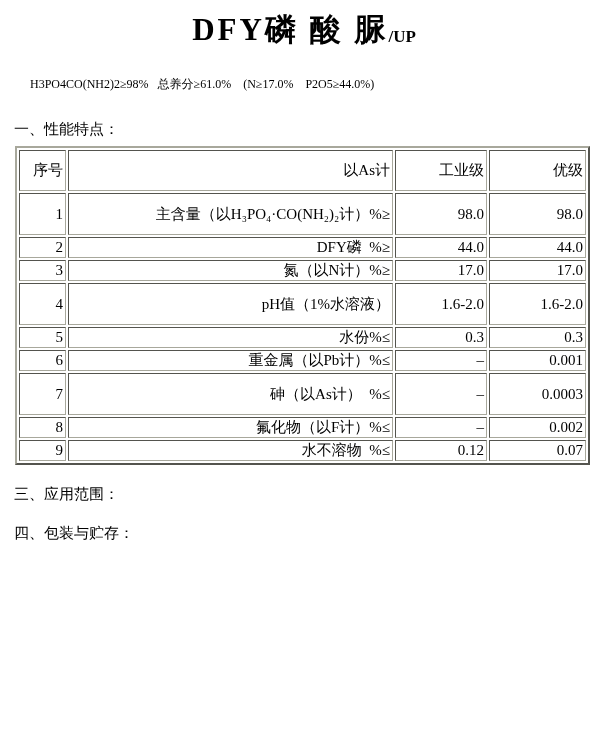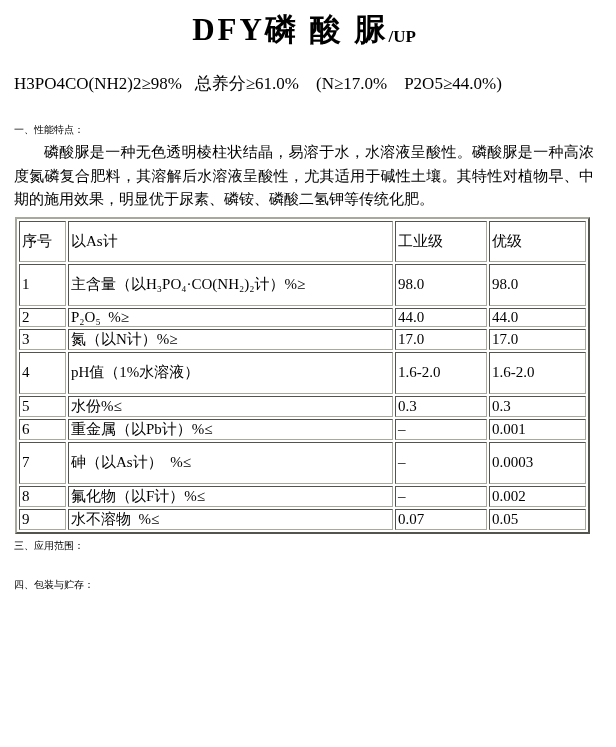--- a/index.html
+++ b/index.html
@@ -27,33 +27,34 @@
     white-space: nowrap;
   }
   .title-suffix {
     font-size: 17px;
     font-weight: bold;
     letter-spacing: 0;
     vertical-align: -2px;
   }
   .formula-line {
     margin-top: 15px;
-    font-size: 17px;
+    font-size: 12px;
     line-height: 20px;
     white-space: pre-wrap;
+    margin-left: 16px;
   }
   .section-heading {
-    font-size: 10px;
+    font-size: 15px;
     font-weight: normal;
     margin: 0;
     line-height: 23px;
   }
   .heading-1 { margin-top: 24px; }
   .heading-2 { margin-top: 1px; }
-  .heading-3 { margin-top: 0; }
+  .heading-3 { margin-top: 18px; }
   .heading-4 { margin-top: 16px; }
   .para {
     font-size: 15px;
     line-height: 23.5px;
     margin: 0;
     text-indent: 2em;
     text-align: justify;
   }
   
   table.spec {
@@ -61,21 +62,21 @@
     margin-left: 1px;
     width: 573px;
     table-layout: fixed;
     border-collapse: separate;
     border-spacing: 2px;
     border: 2px outset #a8a89c;
     font-size: 15px;
   }
   table.spec td {
     border: 1px inset #a8a89c;
-    text-align: left;
+    text-align: right;
     vertical-align: middle;
     padding: 0 2px;
     overflow: hidden;
     white-space: pre-wrap;
   }
   tr.row-tall td   { height: 40px; }
   tr.row-header td { height: 39px; }
   tr.row-short td  { height: 17px; }
   col.c-no   { width: 47px;  }
   col.c-name { width: 325px; }
@@ -85,21 +86,20 @@
 </head>
 <body>
 
 <div class="doc">
 
   <div class="title-line"><span>DFY磷 酸 脲</span><span class="title-suffix">/UP</span></div>
 
   <div class="formula-line">H3PO4CO(NH2)2≥98%   总养分≥61.0%    (N≥17.0%    P2O5≥44.0%)</div>
 
   <h2 class="section-heading heading-1">一、性能特点：</h2>
-  <p class="para">磷酸脲是一种无色透明棱柱状结晶，易溶于水，水溶液呈酸性。磷酸脲是一种高浓度氮磷复合肥料，其溶解后水溶液呈酸性，尤其适用于碱性土壤。其特性对植物早、中期的施用效果，明显优于尿素、磷铵、磷酸二氢钾等传统化肥。</p>
 
 
   <table class="spec">
     <colgroup>
       <col class="c-no">
         <col class="c-name">
         <col class="c-ind">
         <col class="c-pre">
     </colgroup>
     <tbody>
@@ -110,21 +110,21 @@
         <td>优级</td>
       </tr>
       <tr class="row-tall">
         <td>1</td>
         <td>主含量（以H₃PO₄·CO(NH₂)₂计）%≥</td>
         <td>98.0</td>
         <td>98.0</td>
       </tr>
       <tr class="row-short">
         <td>2</td>
-        <td>P₂O₅  %≥</td>
+        <td>DFY磷  %≥</td>
         <td>44.0</td>
         <td>44.0</td>
       </tr>
       <tr class="row-short">
         <td>3</td>
         <td>氮（以N计）%≥</td>
         <td>17.0</td>
         <td>17.0</td>
       </tr>
       <tr class="row-tall">
@@ -153,22 +153,22 @@
       </tr>
       <tr class="row-short">
         <td>8</td>
         <td>氟化物（以F计）%≤</td>
         <td>–</td>
         <td>0.002</td>
       </tr>
       <tr class="row-short">
         <td>9</td>
         <td>水不溶物  %≤</td>
+        <td>0.12</td>
         <td>0.07</td>
-        <td>0.05</td>
       </tr>
     </tbody>
   </table>
 
   <h2 class="section-heading heading-3">三、应用范围：</h2>
 
   <h2 class="section-heading heading-4">四、包装与贮存：</h2>
 
 </div>
 

